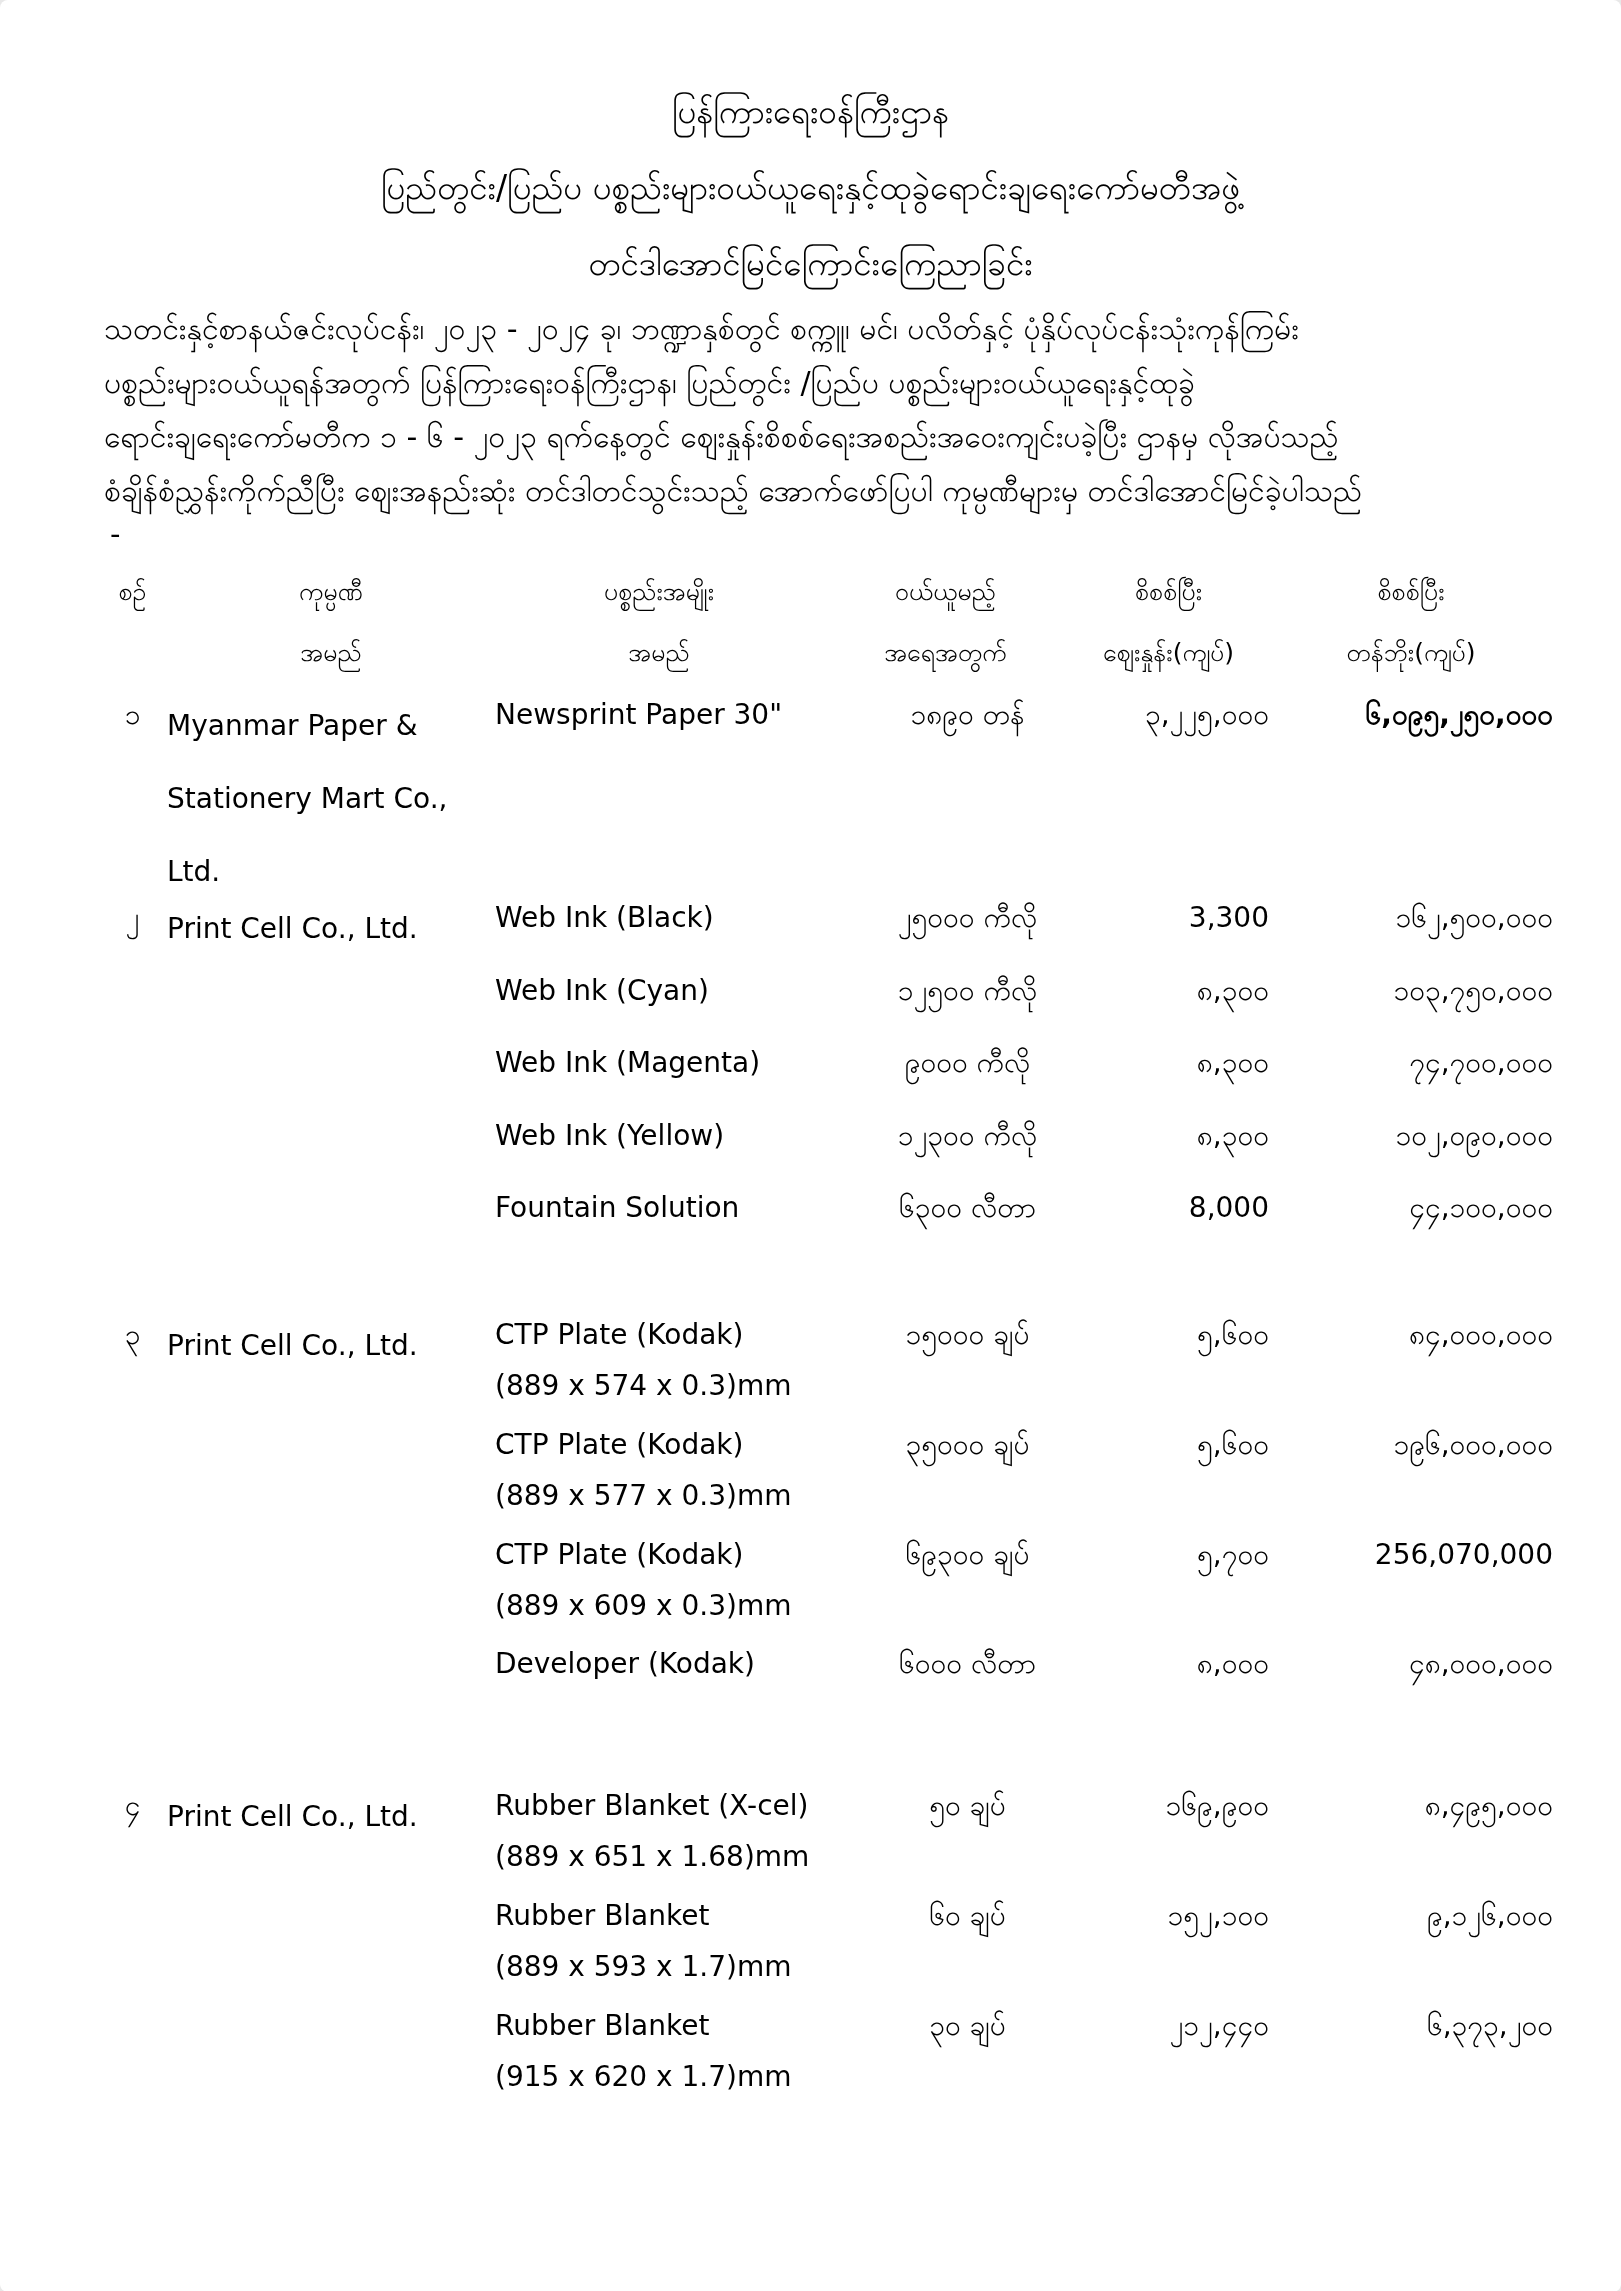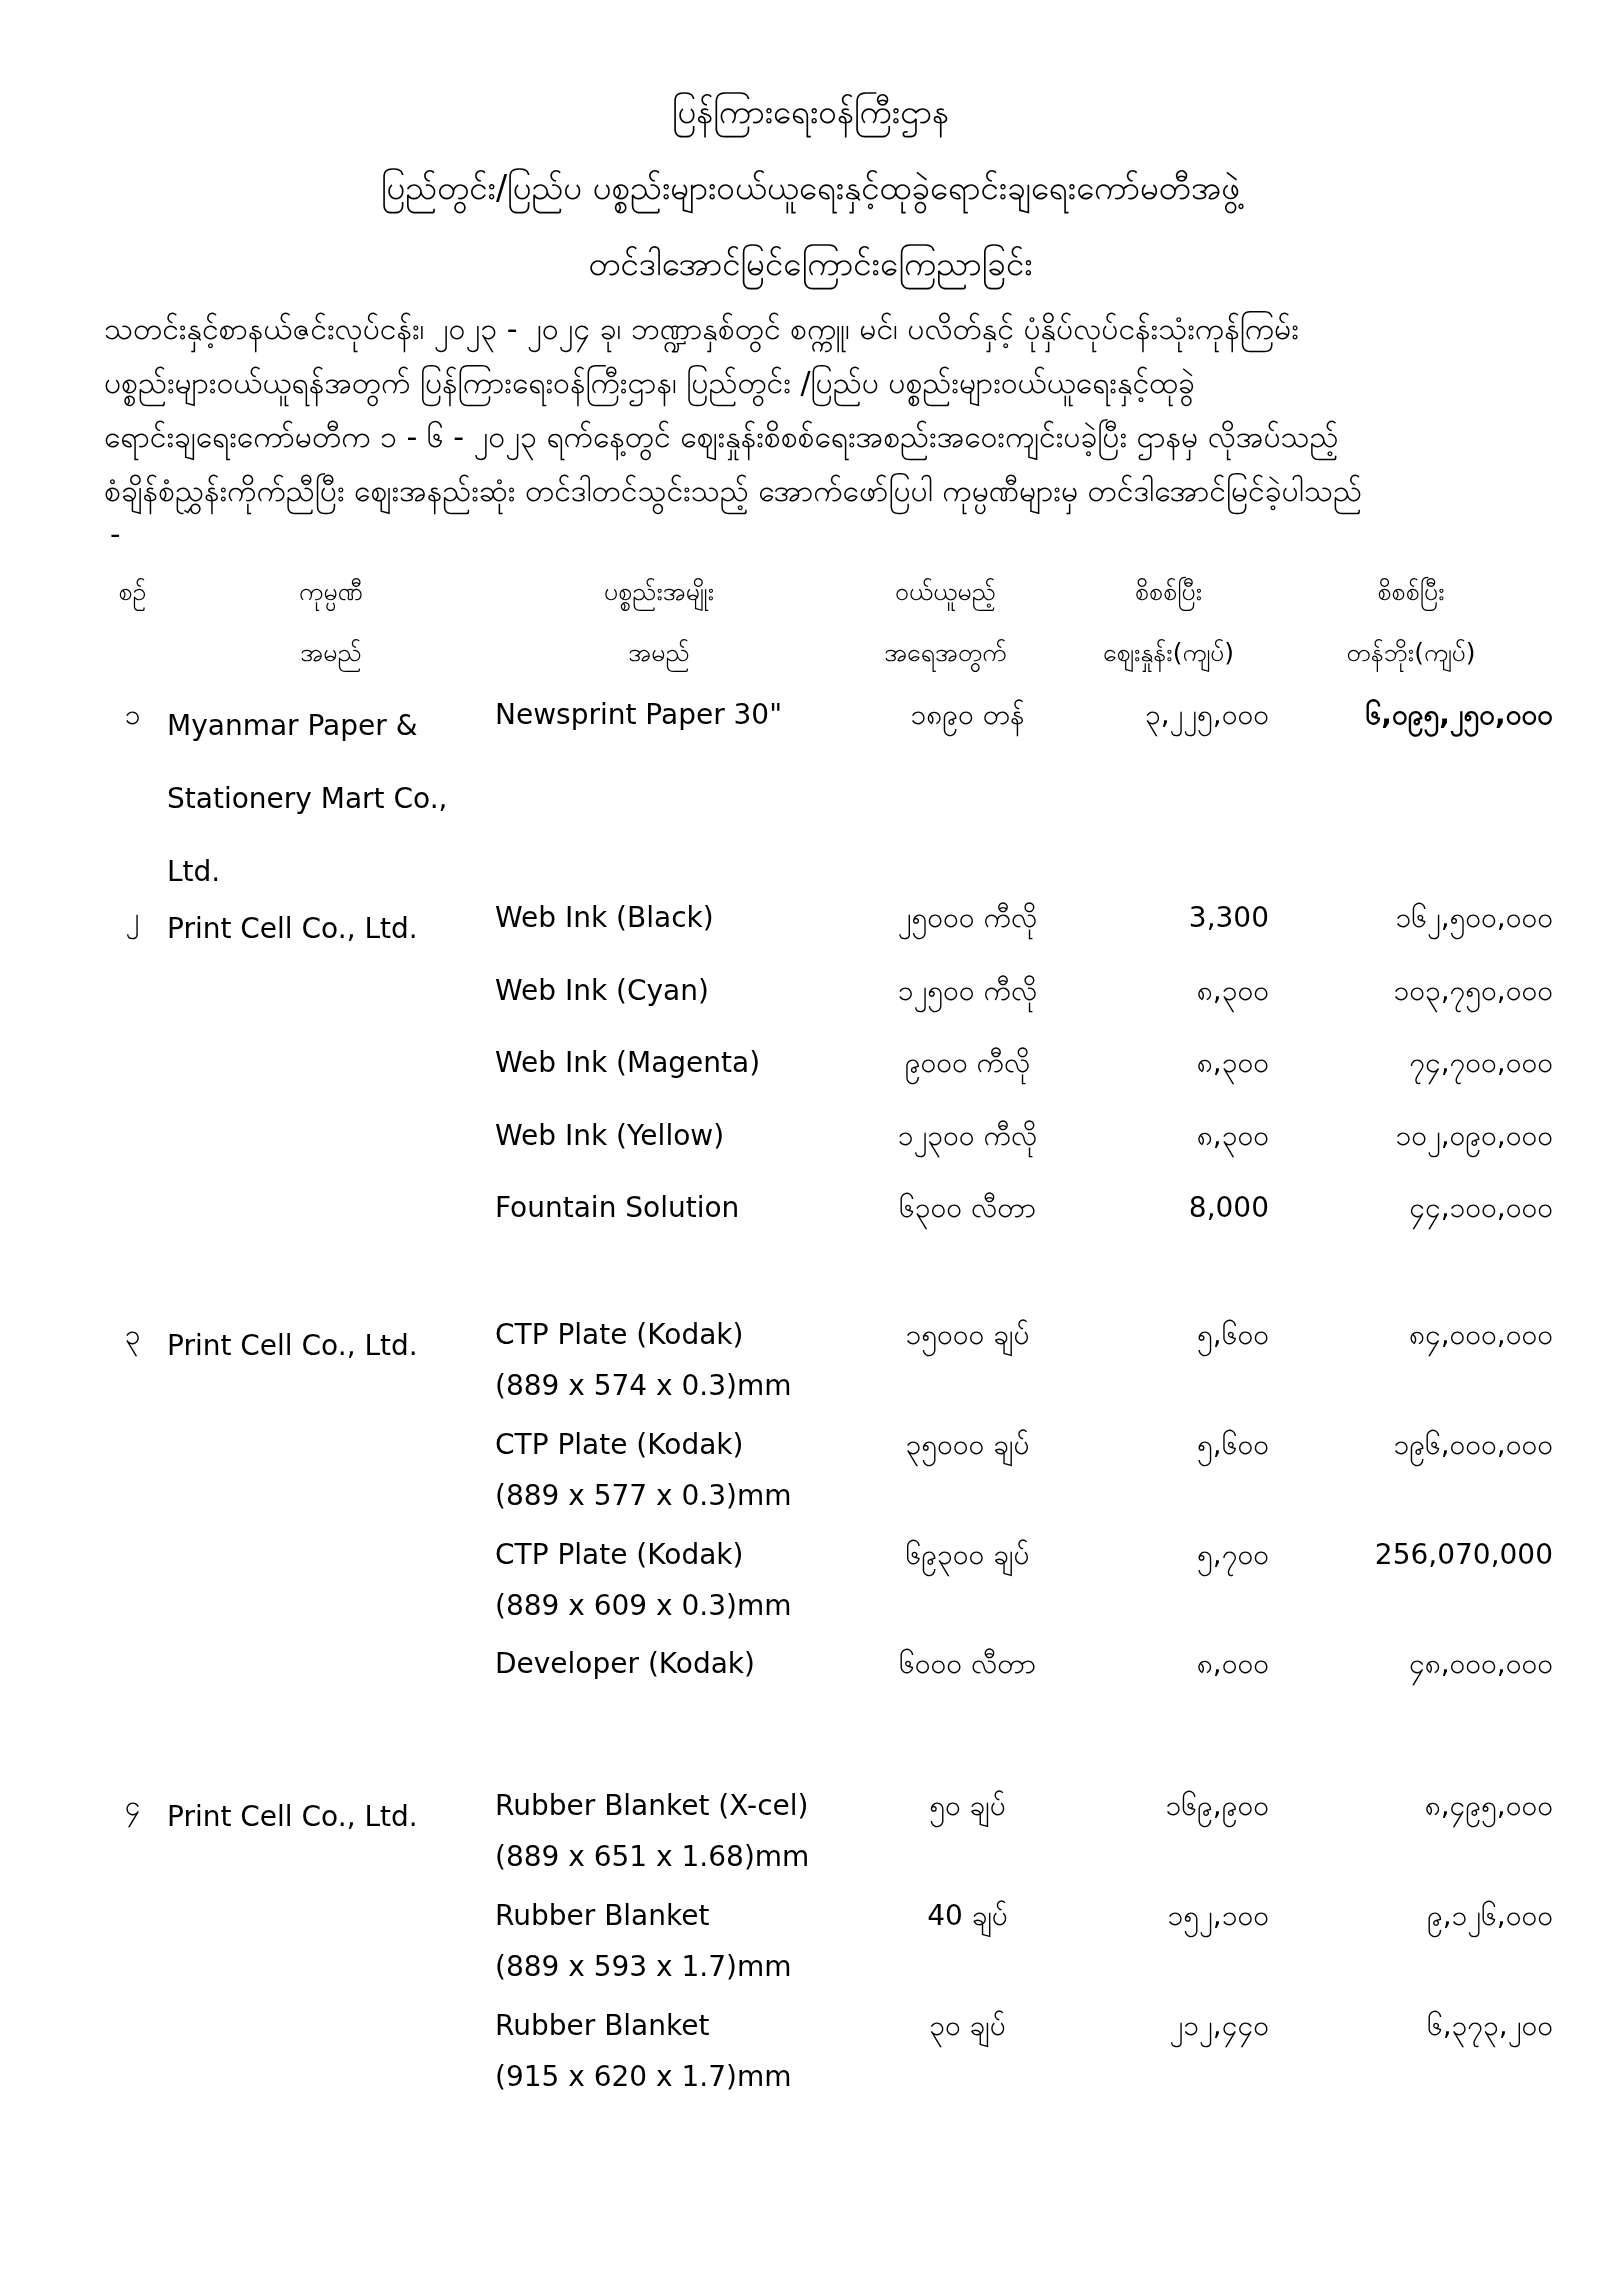--- a/index.html
+++ b/index.html
@@ -5,20 +5,21 @@
   html,body { margin:0; padding:0; background:#e8e8e8; }
   .page {
     position: relative;
     width: 1621px;
     height: 2292px;
     margin: 0 auto;
     background: #ffffff;
     color: #000000;
     font-family: "DejaVu Sans", sans-serif;
     overflow: hidden;
+    border-radius: 8px;
   }
   .titles { padding-top: 74px; text-align: center; font-size: 33px; line-height: 76px; font-weight: 500; }
   .title-line { white-space: nowrap; }
   .intro { margin: 0 69px 0 104px; font-size: 30px; line-height: 54px; }
   .intro-line { overflow-wrap: anywhere; }
   .dash-line { margin: 2px 0 0 110px; font-size: 29px; line-height: 29px; }
 
   .tender-table { margin: 11.8px 0 0 98px; font-size: 28px; }
   .thead { display: flex; font-size: 25px; line-height: 61px; margin-bottom: 5.9px; font-weight: 500; }
   .thead .hcell { text-align: center; }
@@ -228,21 +229,21 @@
               </div>
               <div class="cell qty line">၅၀ ချပ်</div>
               <div class="cell price line">၁၆၉,၉၀၀</div>
               <div class="cell value line">၈,၄၉၅,၀၀၀</div>
             </div>
             <div class="entry">
               <div class="cell item">
                 <div class="line">Rubber Blanket</div>
                 <div class="line">(889 x 593 x 1.7)mm</div>
               </div>
-              <div class="cell qty line">40 ချပ်</div>
+              <div class="cell qty line">၆၀ ချပ်</div>
               <div class="cell price line">၁၅၂,၁၀၀</div>
               <div class="cell value line">၉,၁၂၆,၀၀၀</div>
             </div>
             <div class="entry">
               <div class="cell item">
                 <div class="line">Rubber Blanket</div>
                 <div class="line">(915 x 620 x 1.7)mm</div>
               </div>
               <div class="cell qty line">၃၀ ချပ်</div>
               <div class="cell price line">၂၁၂,၄၄၀</div>

